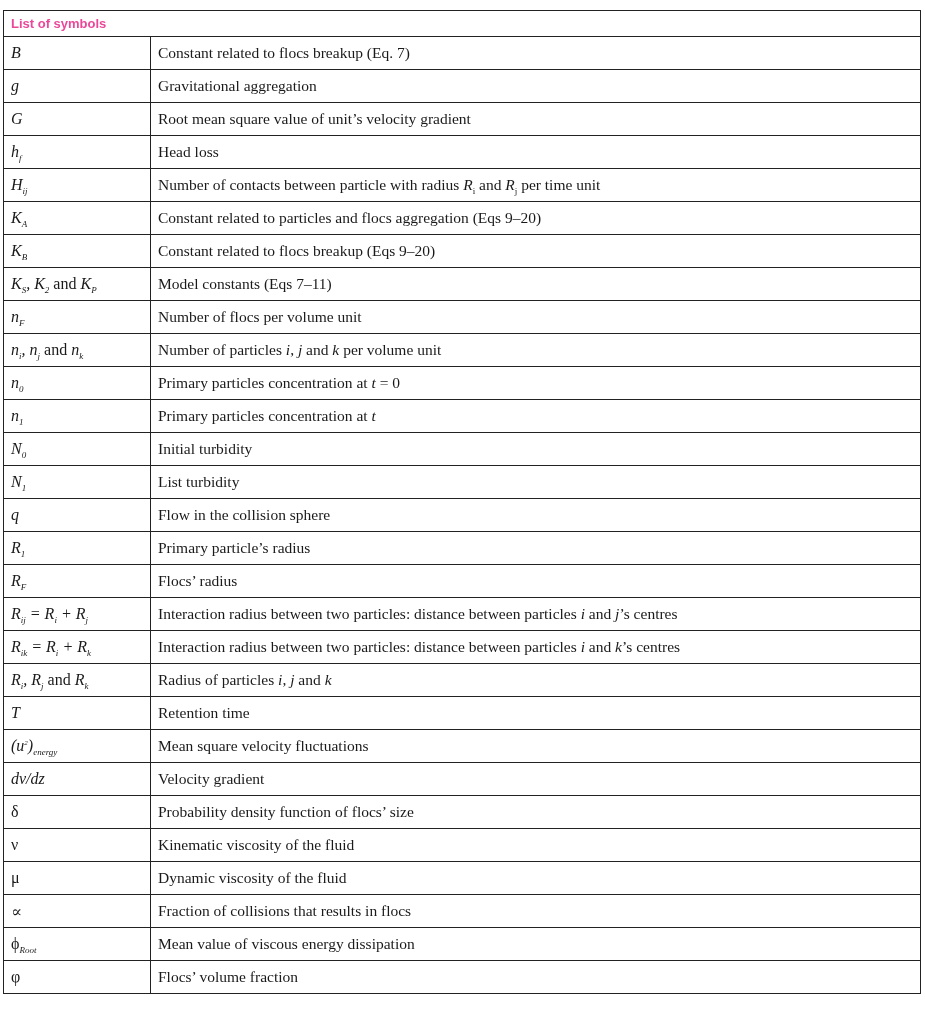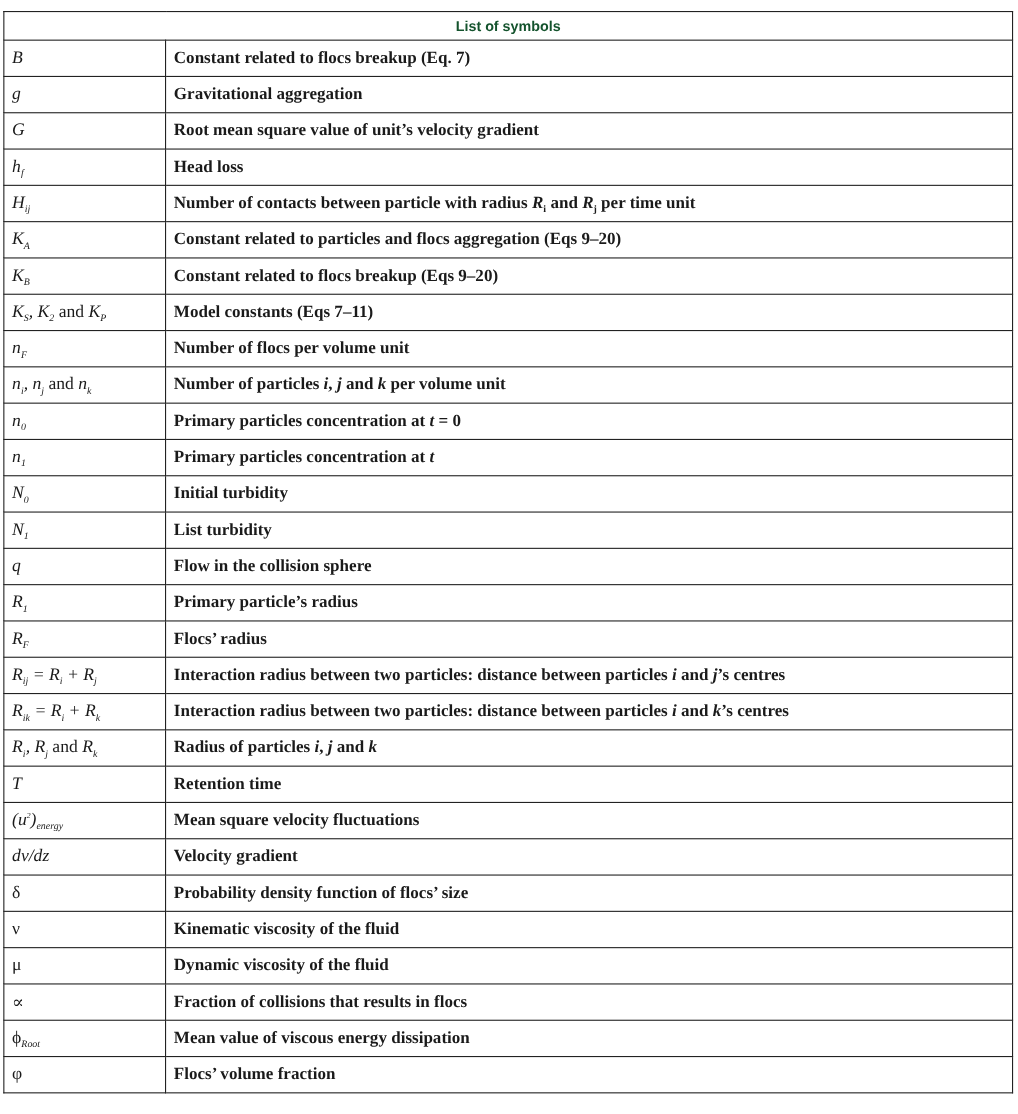--- a/index.html
+++ b/index.html
@@ -13,25 +13,24 @@
     }
     table.sym td, table.sym th {
       border: 1.4px solid #222;
       padding: 0 7px;
       vertical-align: middle;
       text-align: left;
     }
     table.sym th {
       font-family: "Liberation Sans", "DejaVu Sans", sans-serif;
       font-weight: bold; font-size: 13px; height: 25px;
-      color: #14532d;
-      text-align: center;
+      color: #ec4899;
     }
     td.c1 { width: 132px; font-style: italic; font-size: 16px; }
-    td.c2 { font-size: 15.5px; font-weight: bold; }
+    td.c2 { font-size: 15.5px; }
     tr.r td { height: 32px; }
     sub { font-size: 9px; vertical-align: -4px; line-height: 0; }
     sup { font-size: 7px; vertical-align: 6px; line-height: 0; }
     i { font-style: italic; }
   </style>
 </head>
 <body>
 
 <table class="sym">
   <thead>

